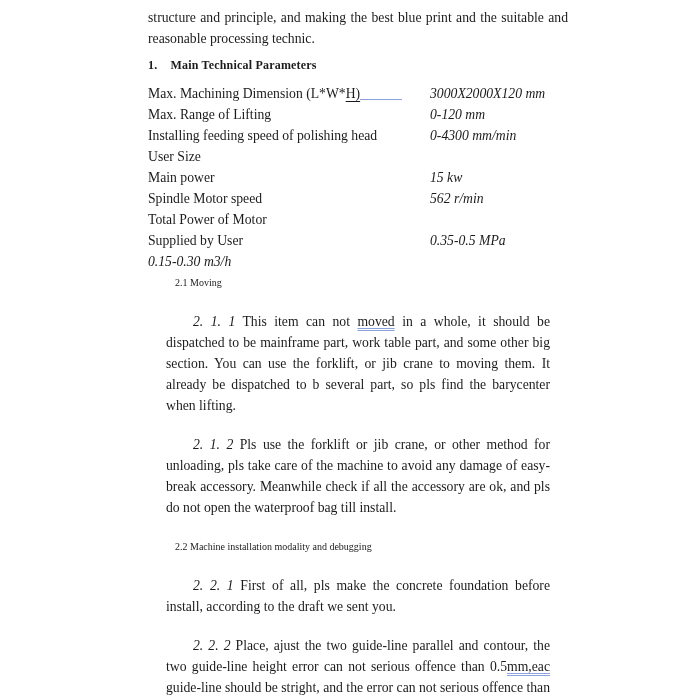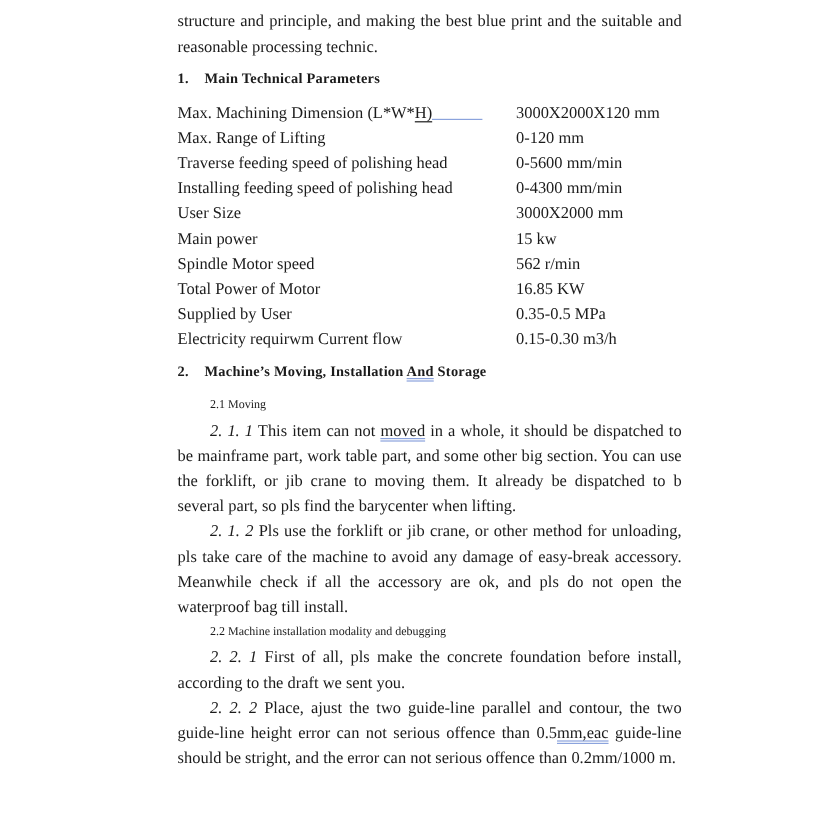--- a/index.html
+++ b/index.html
@@ -25,21 +25,21 @@
     font-weight: bold;
     margin: 4px 0 6px 0;
     letter-spacing: 0.2px;
   }
   .h-num { margin-right: 13px; }
   .param-row {
     display: flex;
     font-size: 13.7px; line-height: 21px;
   }
   .param-label { width: 282px; flex: none; }
-  .param-value { flex: 1; }
+  .param-value { flex: 1; font-style: italic; }
   .u-dark {
     text-decoration: underline;
     text-decoration-thickness: 1px;
     text-underline-offset: 3px;
   }
   .trail-line {
     display: inline-block;
     width: 42px; height: 0;
     border-bottom: 1px solid #8ba3dd;
     position: relative; top: 2px;
@@ -48,21 +48,21 @@
     text-decoration-line: underline;
     text-decoration-style: double;
     text-decoration-color: #8ba3dd;
     text-decoration-thickness: 1px;
     text-underline-offset: 2px;
   }
   .body-par {
     font-size: 13.7px; line-height: 21px;
     text-align: justify;
     text-indent: 27px;
-    margin: 0;
+    margin: 18px;
   }
   .sub-heading {
     font-size: 10px; line-height: 21px;
     text-indent: 27px;
     margin: 0;
   }
   .pnum { font-style: italic; }
 </style>
 </head>
 <body>
@@ -78,56 +78,46 @@
   <div>
     <div class="param-row">
       <span class="param-label"><span>Max. Machining Dimension (L*W*</span><span class="u-dark">H)</span><span class="trail-line"></span></span>
       <span class="param-value">3000X2000X120 mm</span>
     </div>
     <div class="param-row">
       <span class="param-label">Max. Range of Lifting</span>
       <span class="param-value">0-120 mm</span>
     </div>
     <div class="param-row">
-      <span class="param-label">Traverse feeding speed of polishing head</span>
-      <span class="param-value">0-5600 mm/min</span>
-    </div>
-    <div class="param-row">
       <span class="param-label">Installing feeding speed of polishing head</span>
       <span class="param-value">0-4300 mm/min</span>
     </div>
     <div class="param-row">
       <span class="param-label">User Size</span>
-      <span class="param-value">3000X2000 mm</span>
     </div>
     <div class="param-row">
       <span class="param-label">Main power</span>
       <span class="param-value">15 kw</span>
     </div>
     <div class="param-row">
       <span class="param-label">Spindle Motor speed</span>
       <span class="param-value">562 r/min</span>
     </div>
     <div class="param-row">
       <span class="param-label">Total Power of Motor</span>
-      <span class="param-value">16.85 KW</span>
     </div>
     <div class="param-row">
       <span class="param-label">Supplied by User</span>
       <span class="param-value">0.35-0.5 MPa</span>
     </div>
     <div class="param-row">
-      <span class="param-label">Electricity requirwm Current flow</span>
       <span class="param-value">0.15-0.30 m3/h</span>
     </div>
   </div>
 
-  <h1 class="sec-heading">
-    <span class="h-num">2.</span><span><span>Machine’s Moving, Installation </span><span class="flag">And</span><span> Storage</span></span>
-  </h1>
 
   <p class="sub-heading">2.1 Moving</p>
 
   <p class="body-par"><span class="pnum">2. 1. 1</span><span> This item can not </span><span class="flag">moved</span><span> in a whole, it should be dispatched to be mainframe part, work table part, and some other big section. You can use the forklift, or jib crane to moving them. It already be dispatched to b several part, so pls find the barycenter when lifting.</span></p>
 
   <p class="body-par"><span class="pnum">2. 1. 2</span><span> Pls use the forklift or jib crane, or other method for unloading, pls take care of the machine to avoid any damage of easy-break accessory. Meanwhile check if all the accessory are ok, and pls do not open the waterproof bag till install.</span></p>
 
   <p class="sub-heading">2.2 Machine installation modality and debugging</p>
 
   <p class="body-par"><span class="pnum">2. 2. 1</span><span> First of all, pls make the concrete foundation before install, according to the draft we sent you.</span></p>

